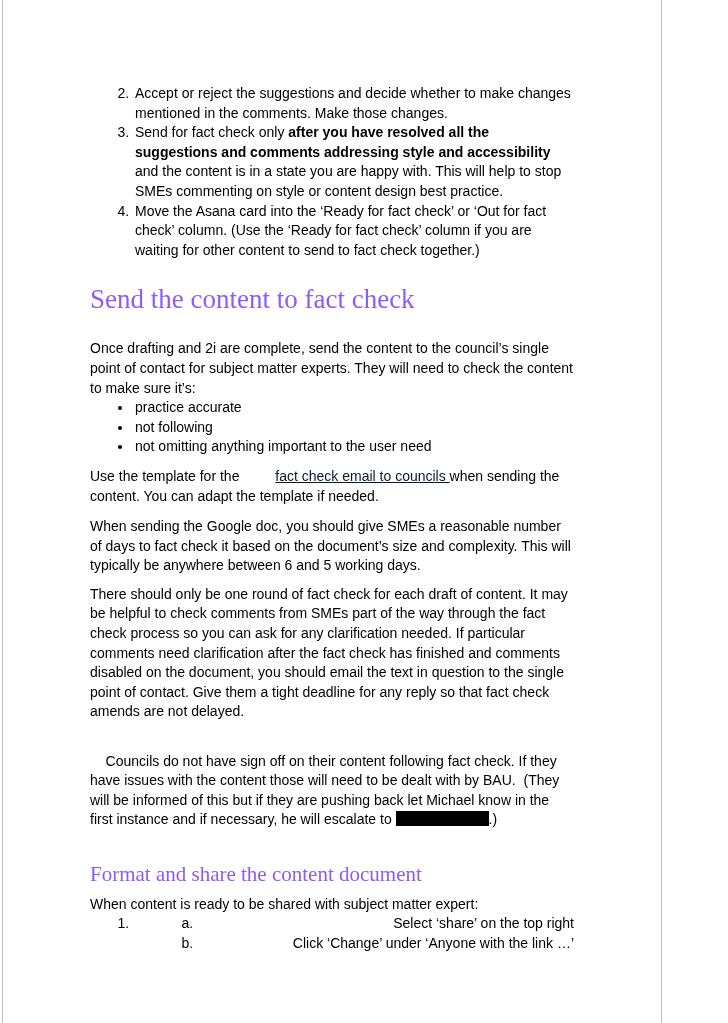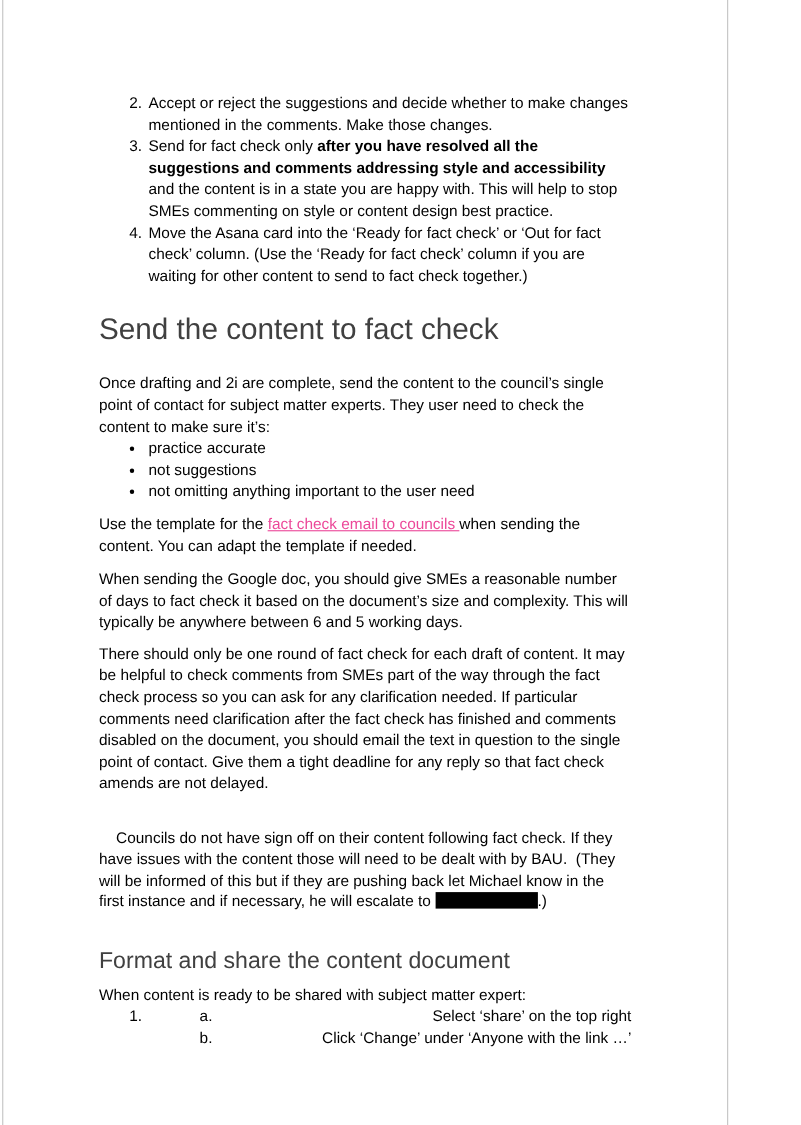--- a/index.html
+++ b/index.html
@@ -11,40 +11,40 @@
     background: #ffffff;
     border-left: 1px solid #c2c2c2;
     border-right: 1px solid #c2c2c2;
     padding: 84px 87px 40px 87px;
     font-family: "Liberation Sans", sans-serif;
     font-size: 14px;
     line-height: 1.4;
     color: #000000;
   }
   p { margin: 0; }
-  h1, h2 { font-weight: 400; color: #404040; }
+  h1, h2 { font-weight: 400; color: #8b5cf6; font-family: Liberation Serif, serif; }
   h1 { font-size: 27px; line-height: 33px; margin: 23px 0 0 0; }
   h2 { font-size: 21px; line-height: 26px; margin: 0; }
   ol.main-list { margin: 0; padding-left: 43px; }
   ol.main-list > li { padding-left: 2px; }
   ul.bullet-list { margin: 0; padding-left: 43px; list-style: disc; }
   ul.bullet-list > li { padding-left: 2px; }
   ol.format-list { margin: 0; padding-left: 43px; }
   ol.format-list > li { padding-left: 2px; }
   ol.sub-list { margin: 0; padding-left: 62px; list-style: lower-alpha; }
   ol.sub-list > li { padding-left: 4px; text-align: right; }
   .p-intro { margin-top: 23px; }
   .p-template { margin-top: 10px; }
   .h2-timelines { margin-top: 16px; }
   .p-when-sending { margin-top: 11px; }
   .p-there-should { margin-top: 9px; }
   .p-councils { margin-top: 10px; white-space: pre-wrap; }
   .h2-format { margin-top: 11px; }
   .p-when-content { margin-top: 8px; }
-  a.doc-link { color: #ec4899; text-decoration: underline; cursor: pointer; }
+  a.doc-link { color: #0f172a; text-decoration: underline; cursor: pointer; margin-left: 32px; }
   .redaction {
     display: inline-block;
     width: 93px;
     height: 15px;
     background: #000000;
     vertical-align: -2px;
   }
   strong { font-weight: 700; }
 </style>
 </head>
@@ -59,25 +59,25 @@
     <li>
       <span>Send for fact check only </span><strong>after you have resolved all the suggestions and comments addressing style and accessibility</strong><span> and the content is in a state you are happy with. This will help to stop SMEs commenting on style or content design best practice.</span>
     </li>
     <li>
       <span>Move the Asana card into the ‘Ready for fact check’ or ‘Out for fact check’ column. (Use the ‘Ready for fact check’ column if you are waiting for other content to send to fact check together.)</span>
     </li>
   </ol>
 
   <h1>Send the content to fact check</h1>
 
-  <p class="p-intro">Once drafting and 2i are complete, send the content to the council’s single point of contact for subject matter experts. They user need to check the content to make sure it’s:</p>
+  <p class="p-intro">Once drafting and 2i are complete, send the content to the council’s single point of contact for subject matter experts. They will need to check the content to make sure it’s:</p>
 
   <ul class="bullet-list">
     <li>practice accurate</li>
-    <li>not suggestions</li>
+    <li>not following</li>
     <li>not omitting anything important to the user need</li>
   </ul>
 
   <p class="p-template">
     <span>Use the template for the </span><a class="doc-link">fact check email to councils </a><span>when sending the content. You can adapt the template if needed.</span>
   </p>
 
 
   <p class="p-when-sending">When sending the Google doc, you should give SMEs a reasonable number of days to fact check it based on the document’s size and complexity. This will typically be anywhere between 6 and 5 working days.</p>
 

